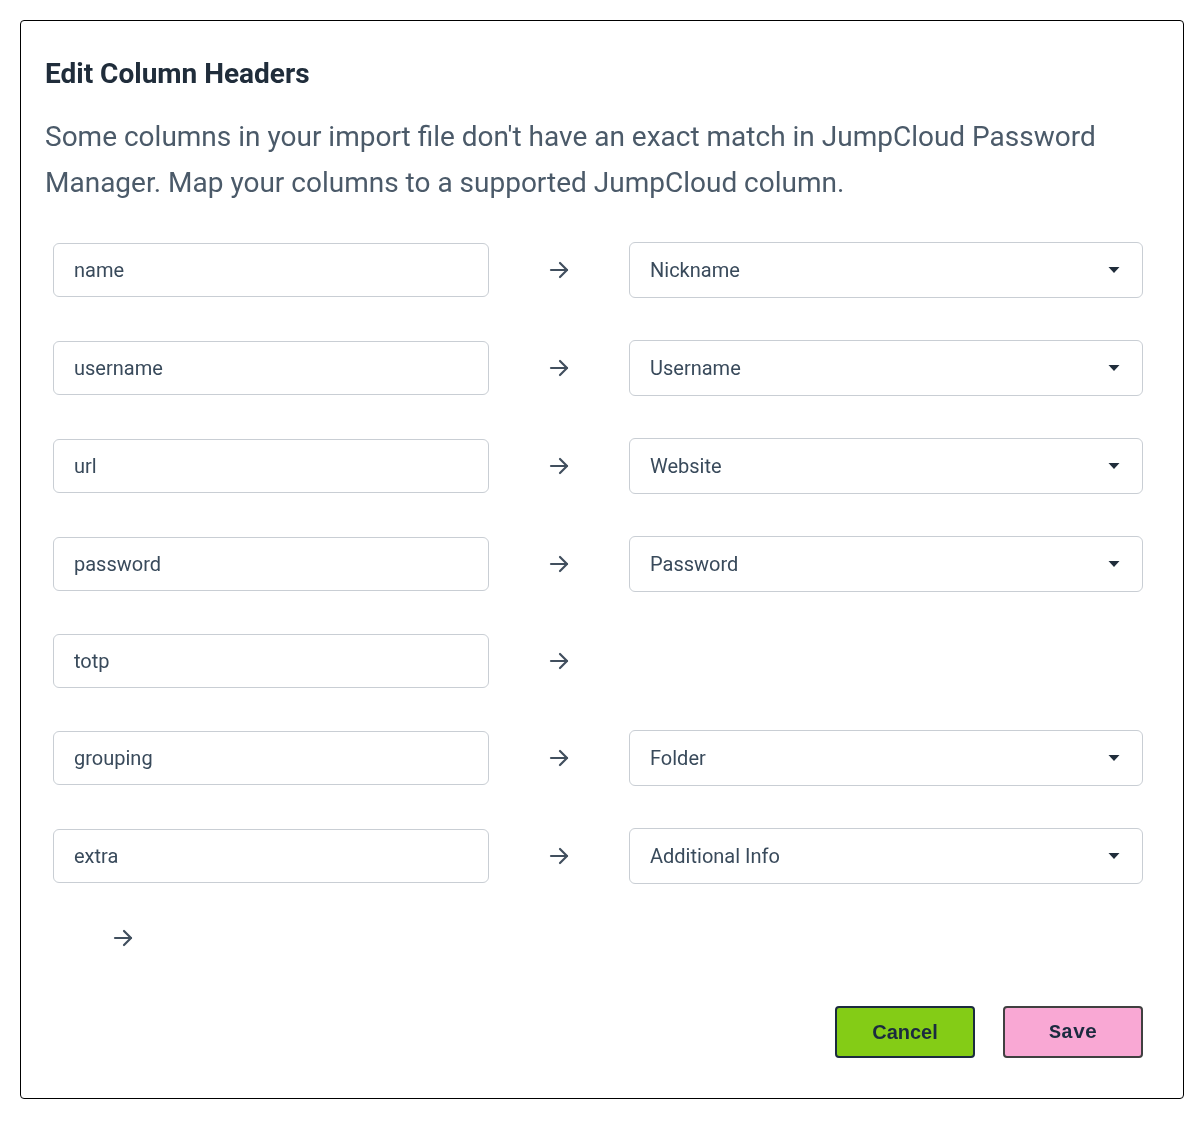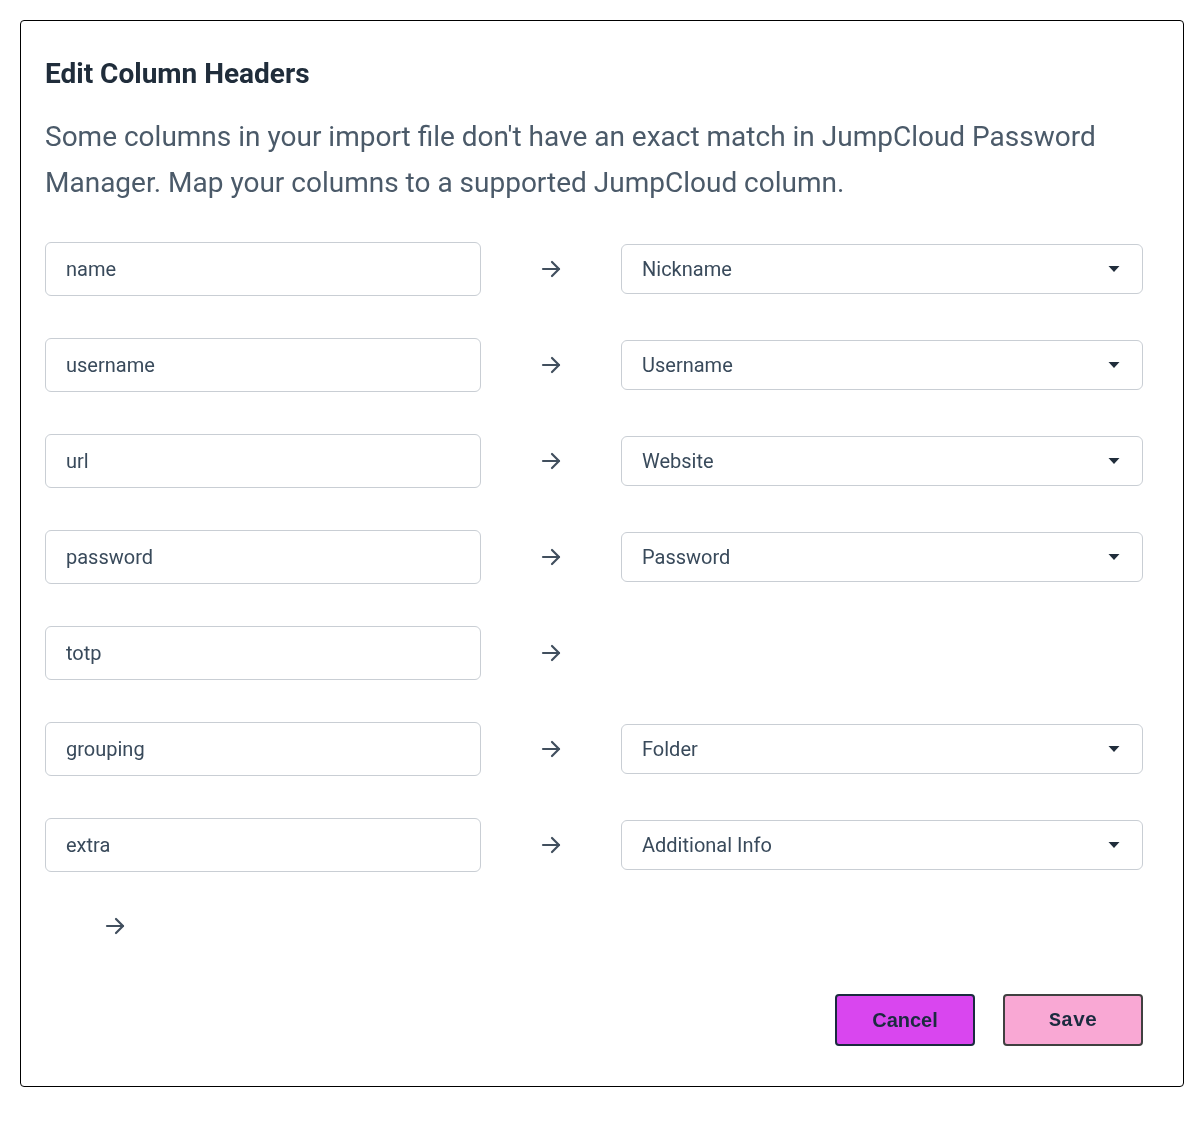--- a/index.html
+++ b/index.html
@@ -34,20 +34,21 @@
     }
     .mapping-rows {
       display: flex;
       flex-direction: column;
       gap: 42px;
     }
     .mapping-row {
       display: flex;
       align-items: center;
       gap: 0;
+      margin-left: 8px;
     }
     .source-box {
       flex: 0 0 436px;
       height: 54px;
       border: 1px solid #c9ced4;
       border-radius: 6px;
       display: flex;
       align-items: center;
       padding: 0 20px;
       font-size: 20px;
@@ -60,21 +61,21 @@
       justify-content: center;
       align-items: center;
     }
     .arrow-icon {
       width: 24px;
       height: 24px;
       color: #414f5e;
     }
     .target-select {
       flex: 1;
-      height: 50px;
+      height: 56px;
       border: 1px solid #c9ced4;
       border-radius: 6px;
       display: flex;
       align-items: center;
       justify-content: space-between;
       padding: 0 20px;
       font-size: 20px;
       color: #394a5b;
       background: #ffffff;
       cursor: pointer;
@@ -96,21 +97,21 @@
       border-radius: 4px;
       font-size: 20px;
       font-weight: 600;
       cursor: pointer;
       display: inline-flex;
       align-items: center;
       justify-content: center;
       min-width: 140px;
     }
     .btn-cancel {
-      background: #d946ef;
+      background: #84cc16;
       border: 2px solid #1b2b3f;
       color: #1b2b3f;
     }
     .btn-save {
       background: #f9a8d4;
       border: 2px solid #404040;
       color: #1b2b3f;
       font-family: Liberation Mono, monospace;
     }
   </style>

